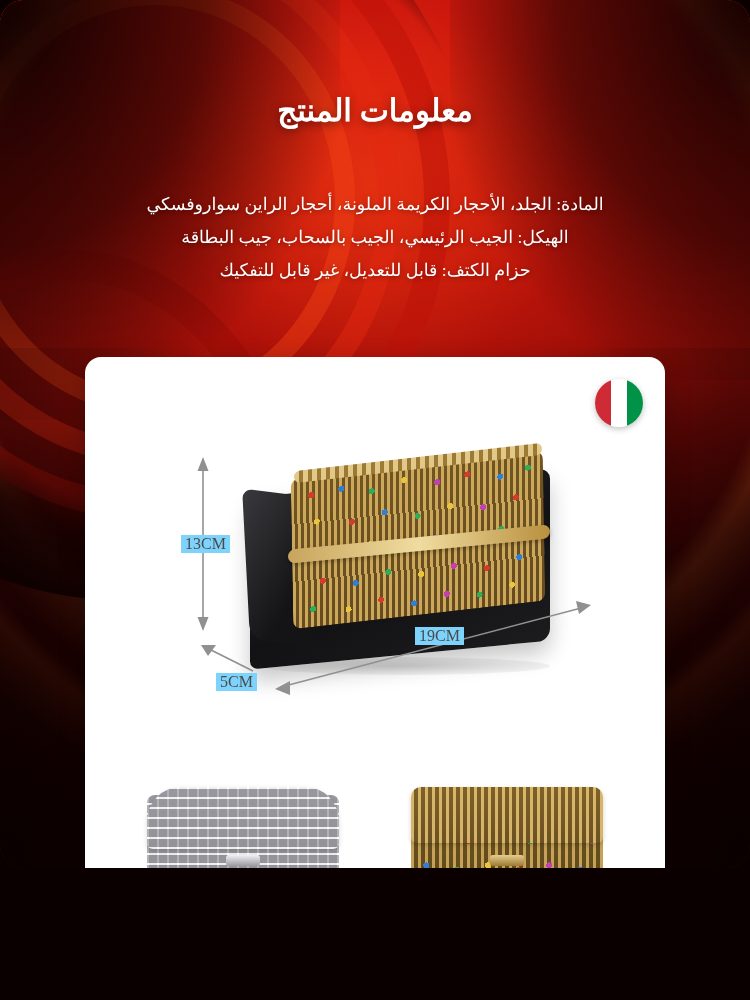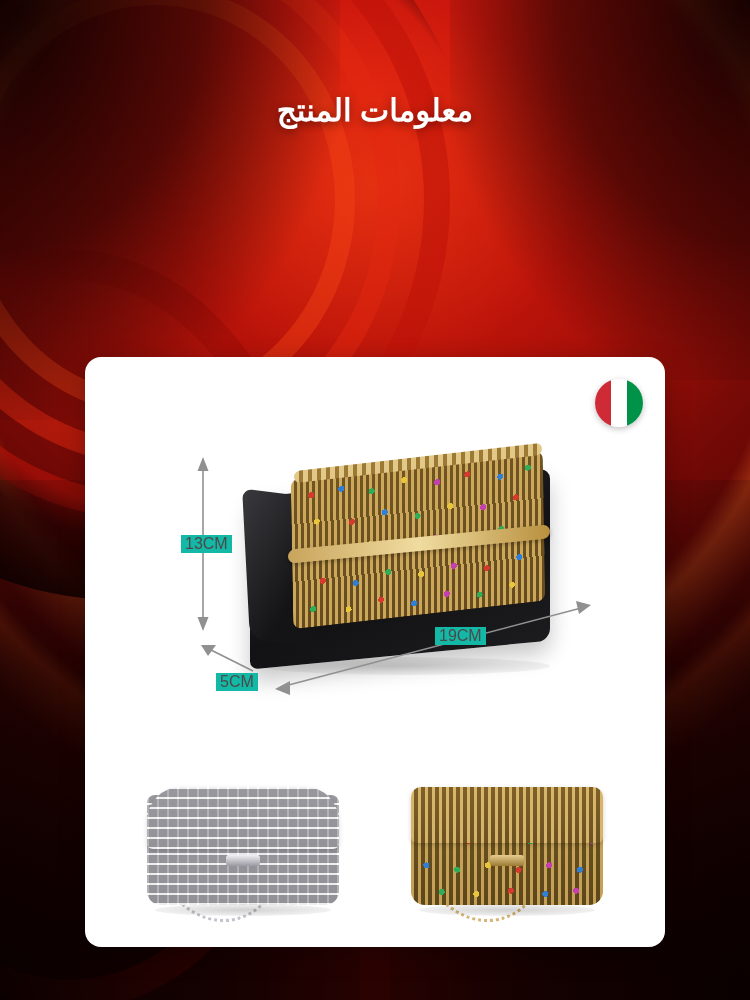--- a/index.html
+++ b/index.html
@@ -3,24 +3,25 @@
 <meta charset="utf-8">
 <style>
   html, body {
     margin: 0;
     padding: 0;
     background: #0b0000;
   }
   #page {
     position: relative;
     width: 750px;
-    height: 1000px;
+    height: 868px;
     overflow: hidden;
     background: #3a0404;
-    font-family: Liberation Sans, sans-serif;
+    font-family: Liberation Serif, serif;
+    border-radius: 23px;
   }
 
   
   .bg-base {
     position: absolute;
     inset: 0;
     background:
       radial-gradient(120% 90% at 50% 8%, #d31a10 0%, #b01009 28%, #7a0a06 52%, #4a0504 74%, #2a0202 100%);
   }
   .ring {
@@ -252,21 +253,21 @@
     left: 64px; top: 8px;
     width: 248px; height: 12px;
     border-radius: 6px;
     background: repeating-linear-gradient(90deg, #e3c989 0 5px, #9c7a33 5px 9px);
     transform: skewY(-6deg) rotate(-0.5deg);
   }
   .dim-label {
     position: absolute;
     color: #4a4a4a;
     font-size: 16px;
-    background: #14b8a6;
+    background: #7dd3fc;
     padding: 0 4px;
   }
   svg.dims {
     position: absolute;
     left: 0; top: 0;
     width: 580px; height: 400px;
     overflow: visible;
   }
 
   
@@ -408,20 +409,23 @@
   <div class="arc-ring arcD"></div>
   <div class="dark-left"></div>
   <div class="corner-dark-tl"></div>
   <div class="corner-dark-tr"></div>
   <div class="corner-dark-bl"></div>
   <div class="corner-dark-br"></div>
 
   <div class="title">معلومات المنتج</div>
 
   <div class="specs">
+    <div>المادة: الجلد، الأحجار الكريمة الملونة، أحجار الراين سواروفسكي</div>
+    <div>الهيكل: الجيب الرئيسي، الجيب بالسحاب، جيب البطاقة</div>
+    <div>حزام الكتف: قابل للتعديل، غير قابل للتفكيك</div>
   </div>
 
   <div class="card">
 
     <div class="flag-badge">
       <i class="fg"></i>
       <i class="fw"></i>
       <i class="fr"></i>
     </div>
 
@@ -445,21 +449,21 @@
         <line x1="120" y1="252" x2="168" y2="276" stroke="#909090" stroke-width="1.6"></line>
         <path d="M116 250 L131 250 L123 261 Z" fill="#909090"></path>
 
         <line x1="196" y1="292" x2="500" y2="212" stroke="#909090" stroke-width="1.6"></line>
         <path d="M190 294 L205 286 L205 300 Z" fill="#909090"></path>
         <path d="M506 210 L491 206 L494 219 Z" fill="#909090"></path>
       </svg>
 
       <div class="dim-label" style="left: 96px; top: 140px;">13CM</div>
       <div class="dim-label" style="left: 131px; top: 278px;">5CM</div>
-      <div class="dim-label" style="left: 350px; top: 232px;">19CM</div>
+      <div class="dim-label" style="left: 330px; top: 232px;">19CM</div>
     </div>
 
     <div class="thumbs">
 
       <div class="thumb thumb-left">
         <div class="chain-strap"></div>
         <div class="tb-body silver"></div>
         <div class="silver-flap"></div>
         <div class="tb-clasp silvertone"></div>
         <div class="tb-shadow"></div>

